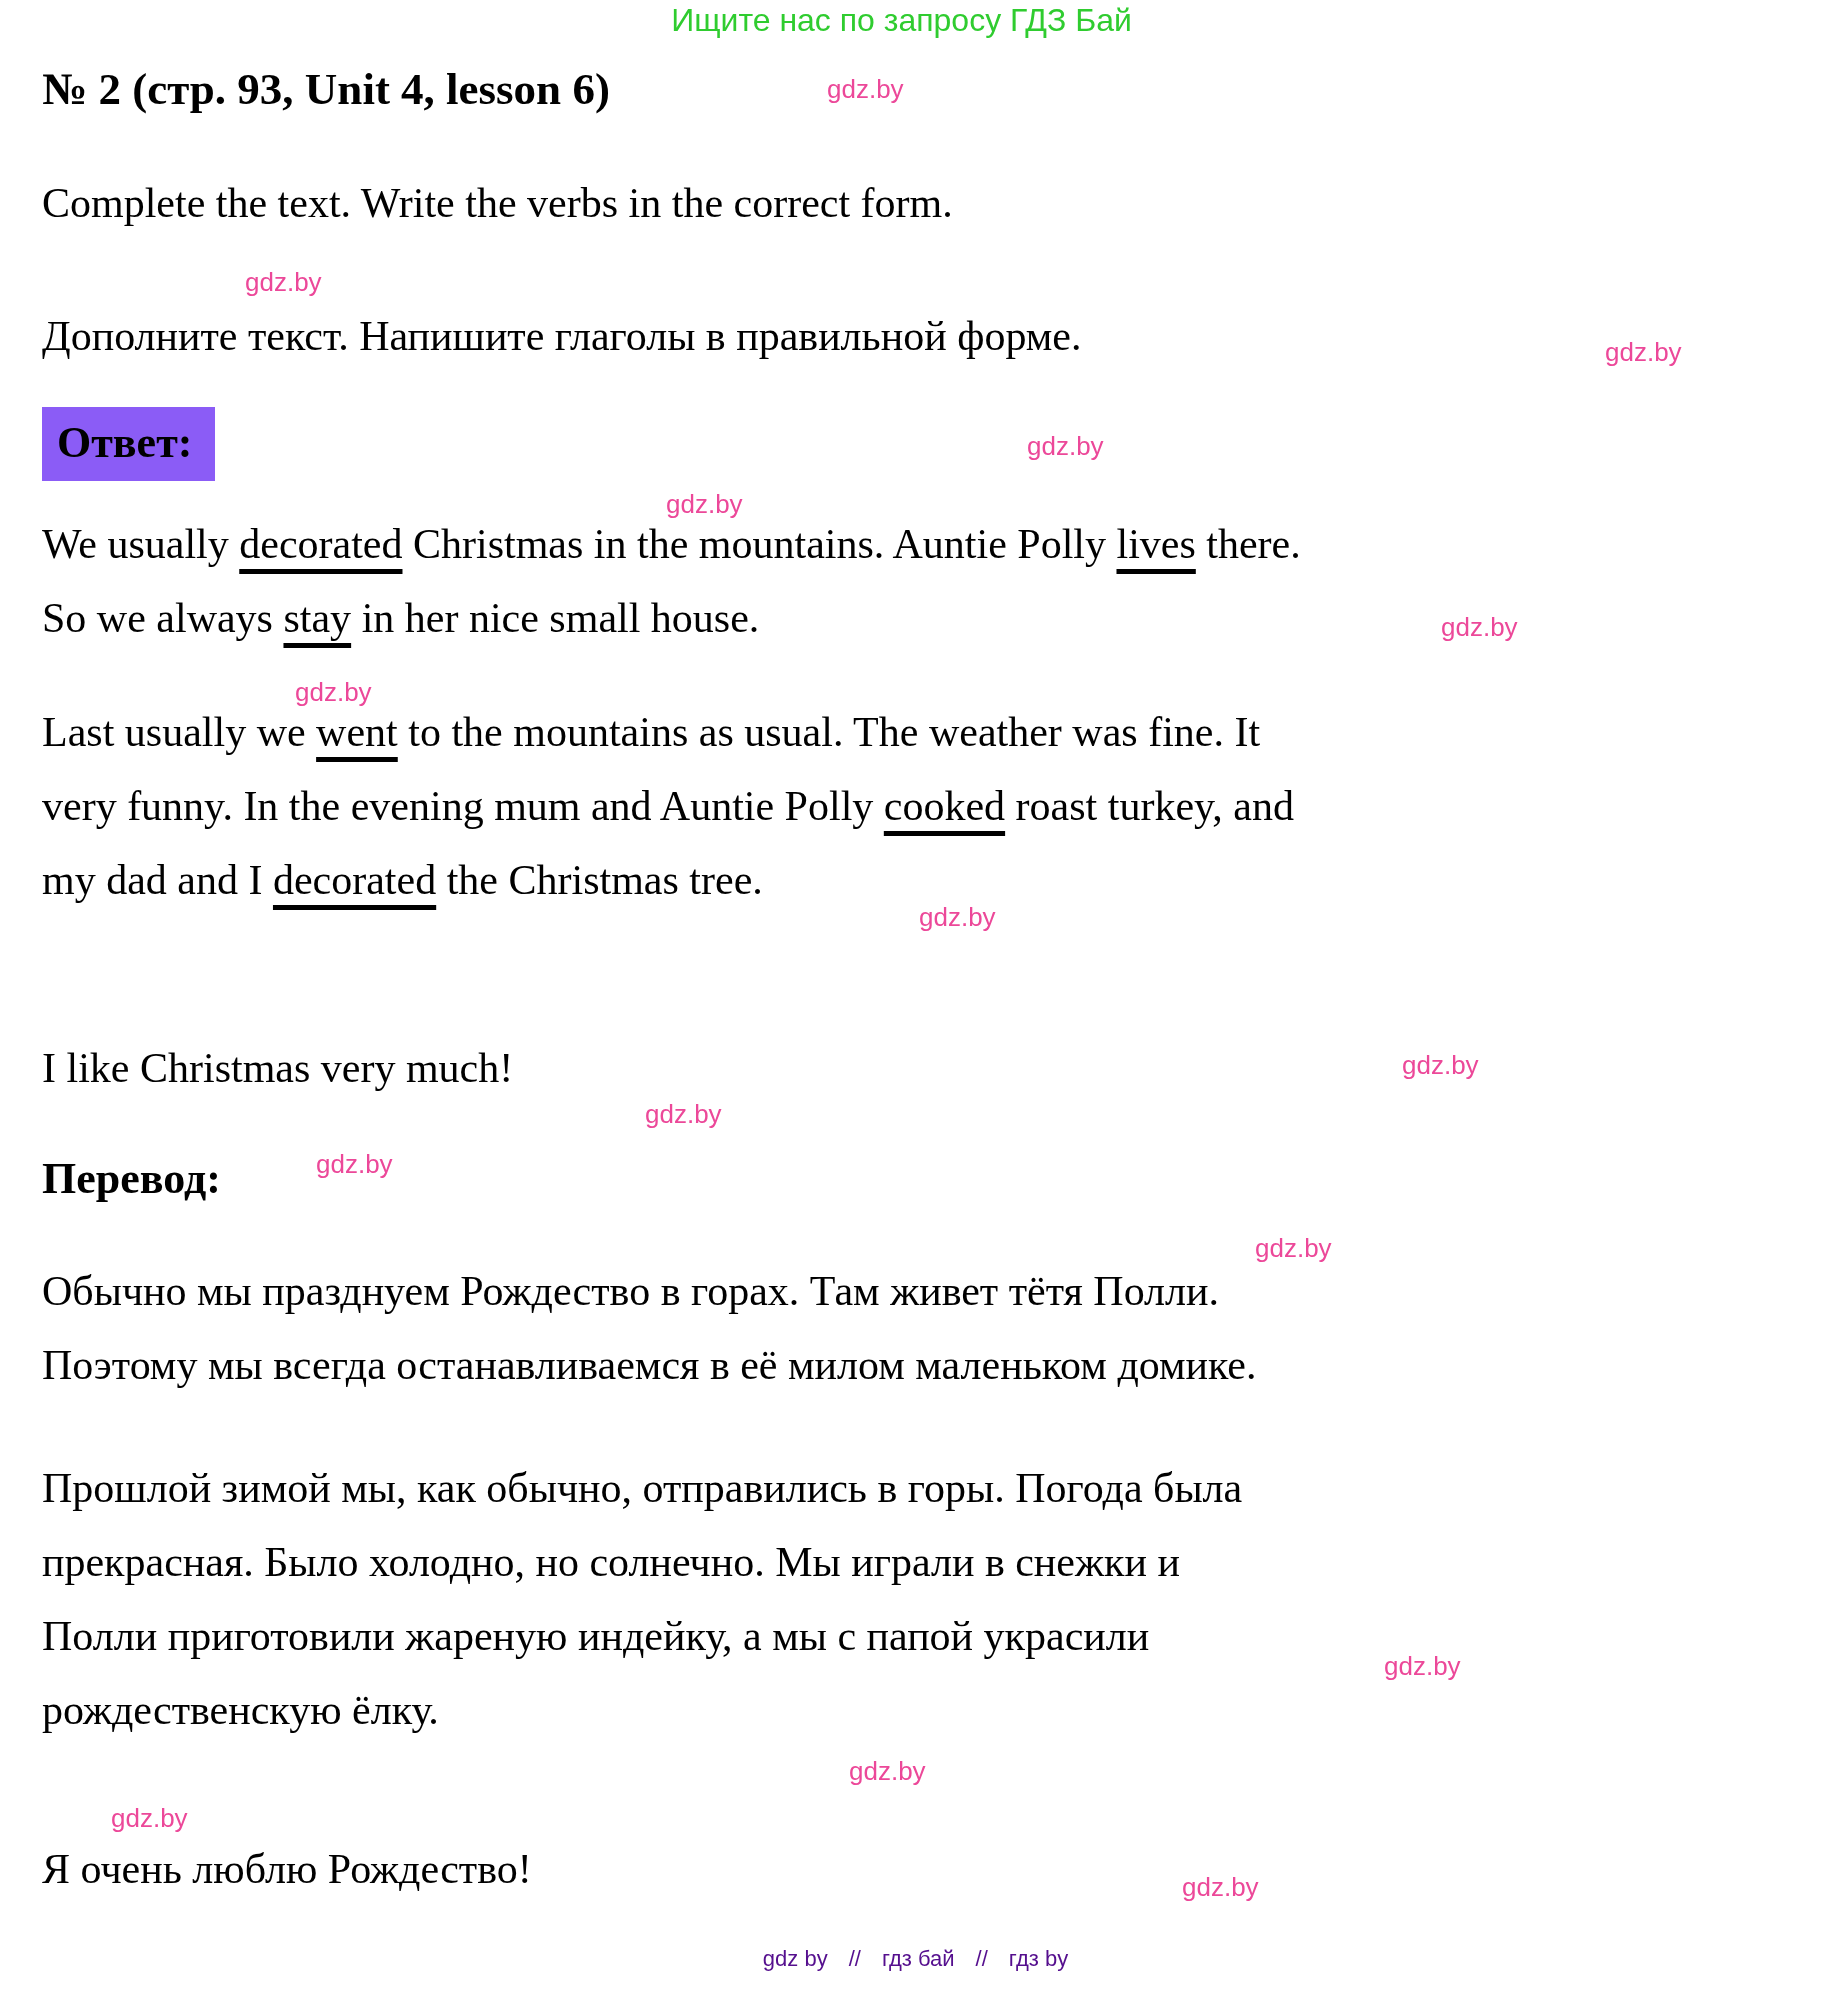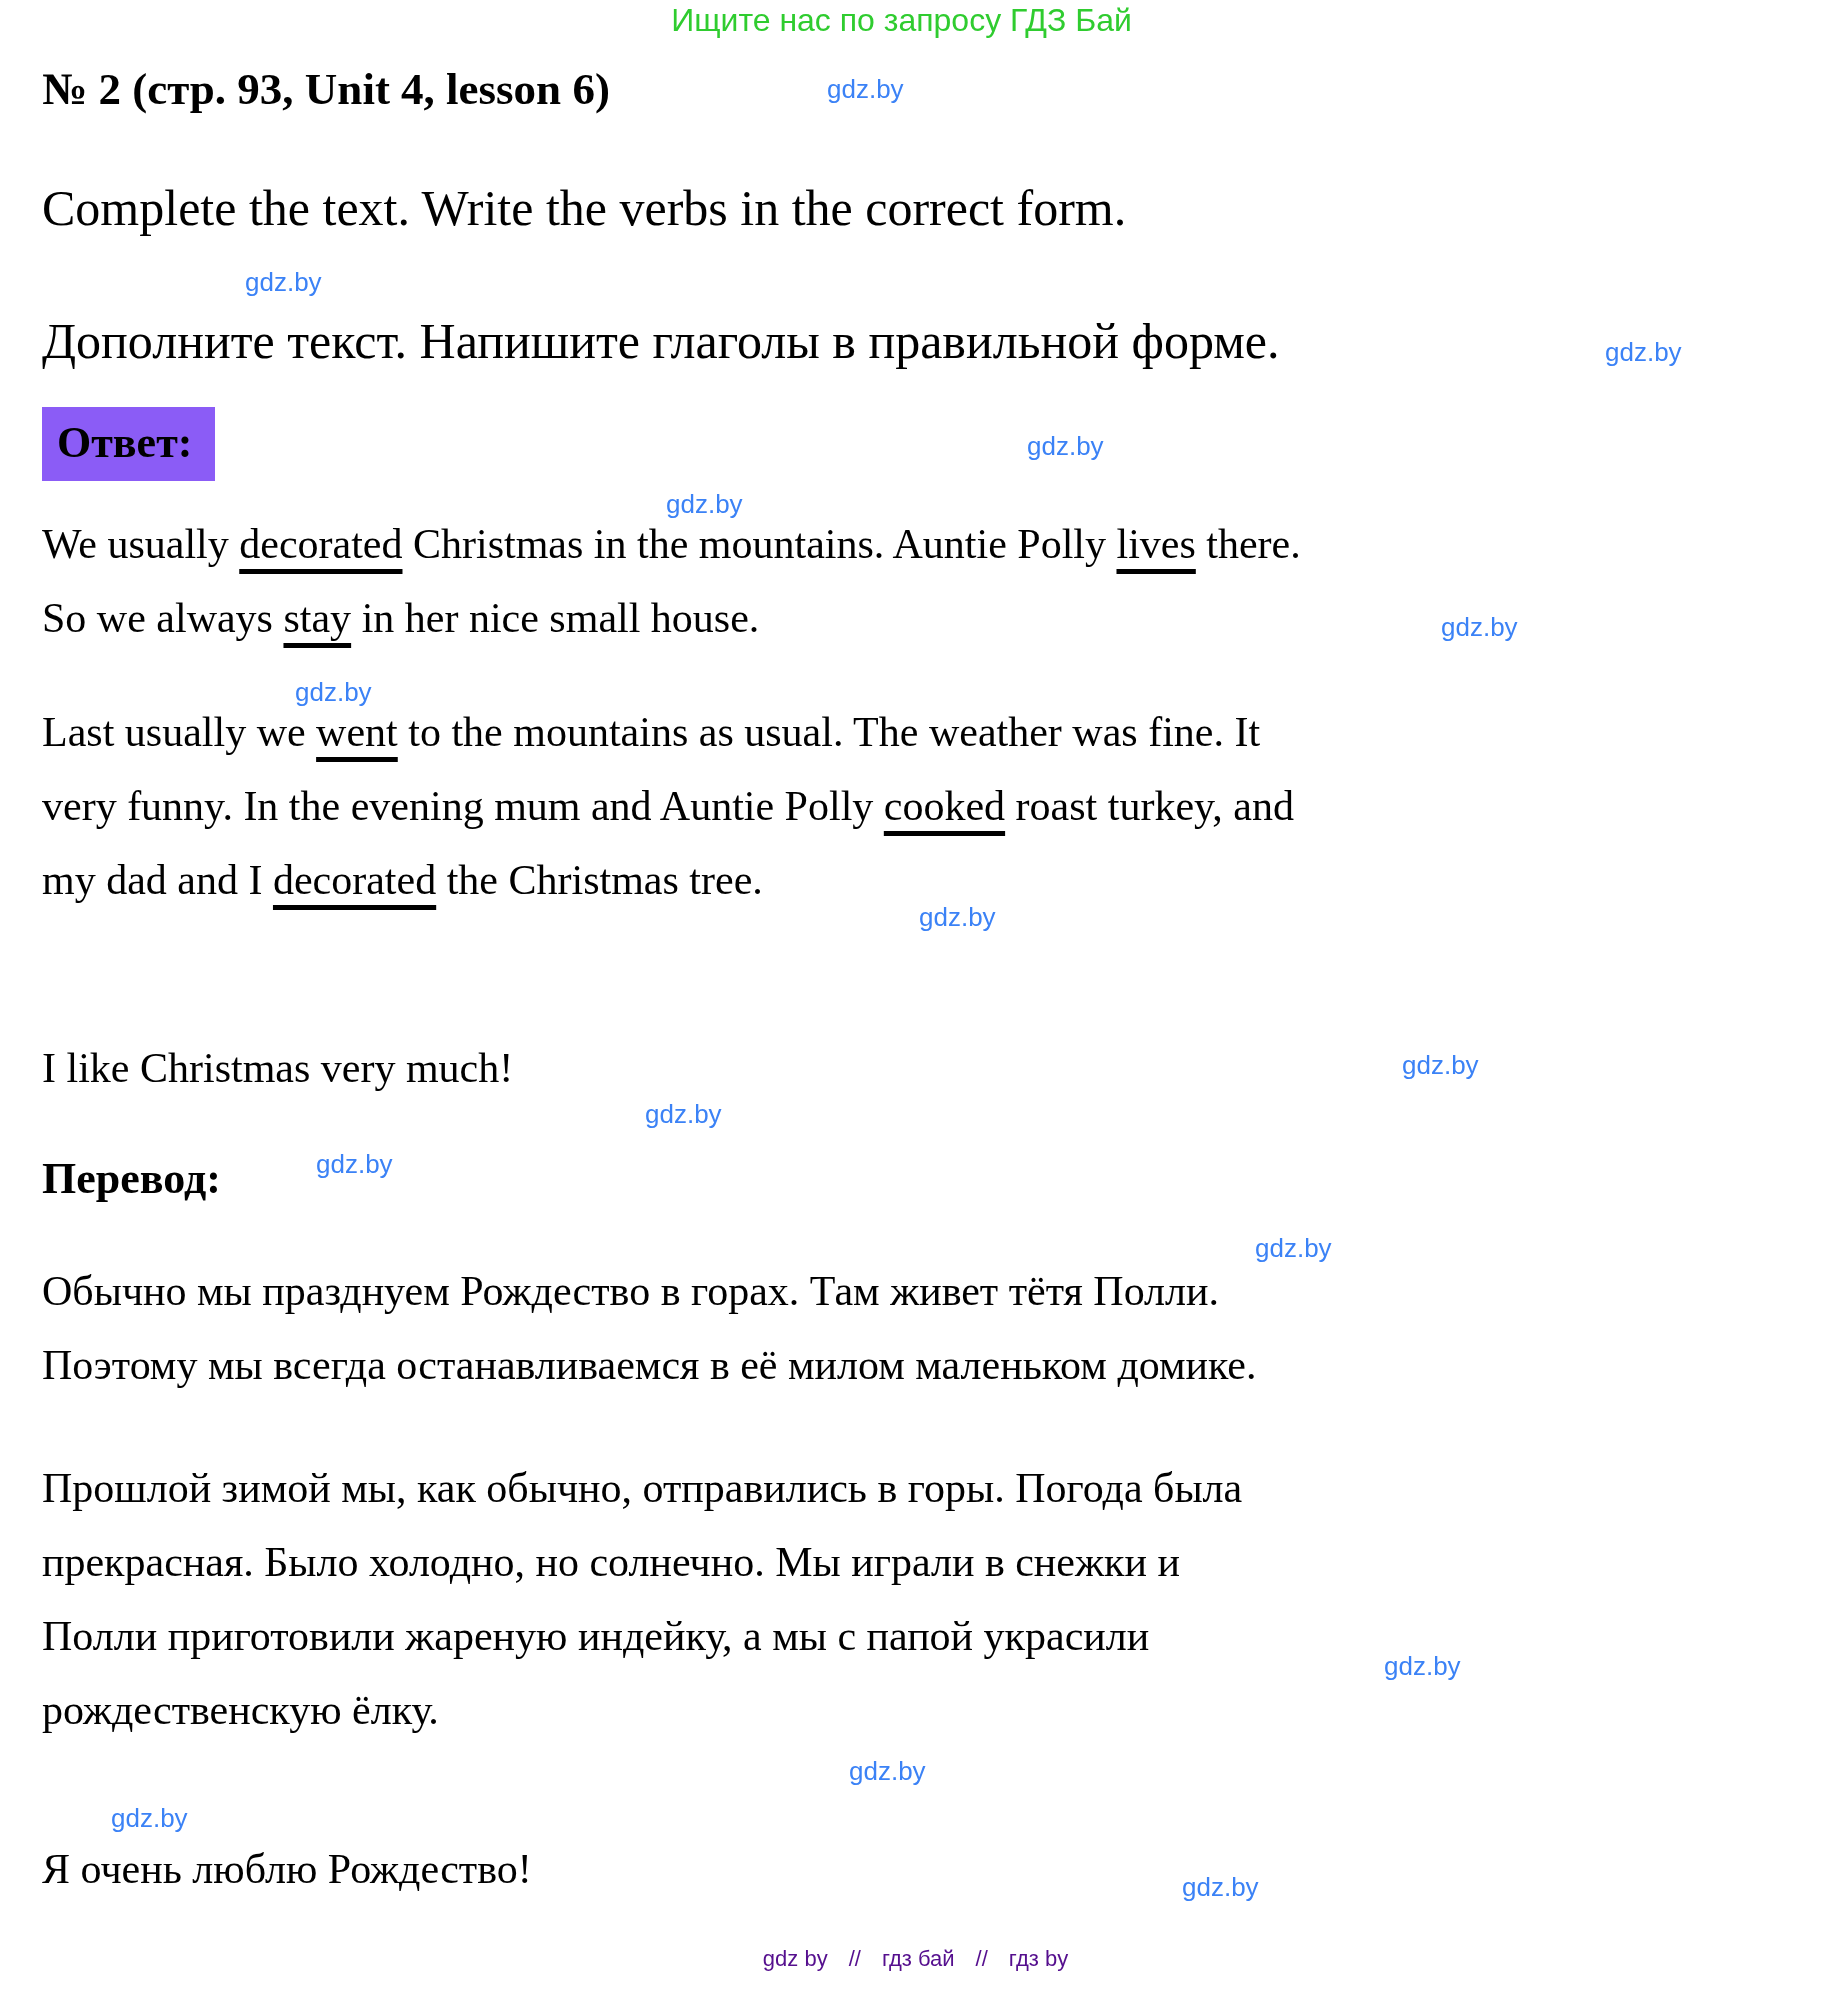--- a/index.html
+++ b/index.html
@@ -24,21 +24,21 @@
     position: absolute;
     left: 42px; top: 63px;
     margin: 0;
     font-size: 45px;
     font-weight: bold;
     white-space: nowrap;
   }
   .instr {
     position: absolute;
     left: 42px;
-    font-size: 50px;
+    font-size: 42px;
     white-space: nowrap;
   }
   .instr-en { top: 179px; }
   .instr-ru { top: 312px; }
   .answer-label {
     position: absolute;
     left: 42px; top: 407px;
     padding: 9.5px 23px 13.3px 15px;
     font-size: 44px;
     font-weight: bold;
@@ -61,21 +61,21 @@
   .tline { height: 74px; }
   .u {
     text-decoration: underline;
     text-decoration-thickness: 4.8px;
     text-underline-offset: 11.4px;
   }
   .wm {
     position: absolute;
     font-family: "Liberation Sans", "DejaVu Sans", sans-serif;
     font-size: 26px;
-    color: #3b82f6;
+    color: #ec4899;
     white-space: nowrap;
   }
   #footer {
     position: absolute;
     top: 1946px; left: 0; width: 100%;
     text-align: center;
     font-family: "Liberation Sans", "DejaVu Sans", sans-serif;
     font-size: 22px;
     white-space: nowrap;
     margin-left: 14px;

